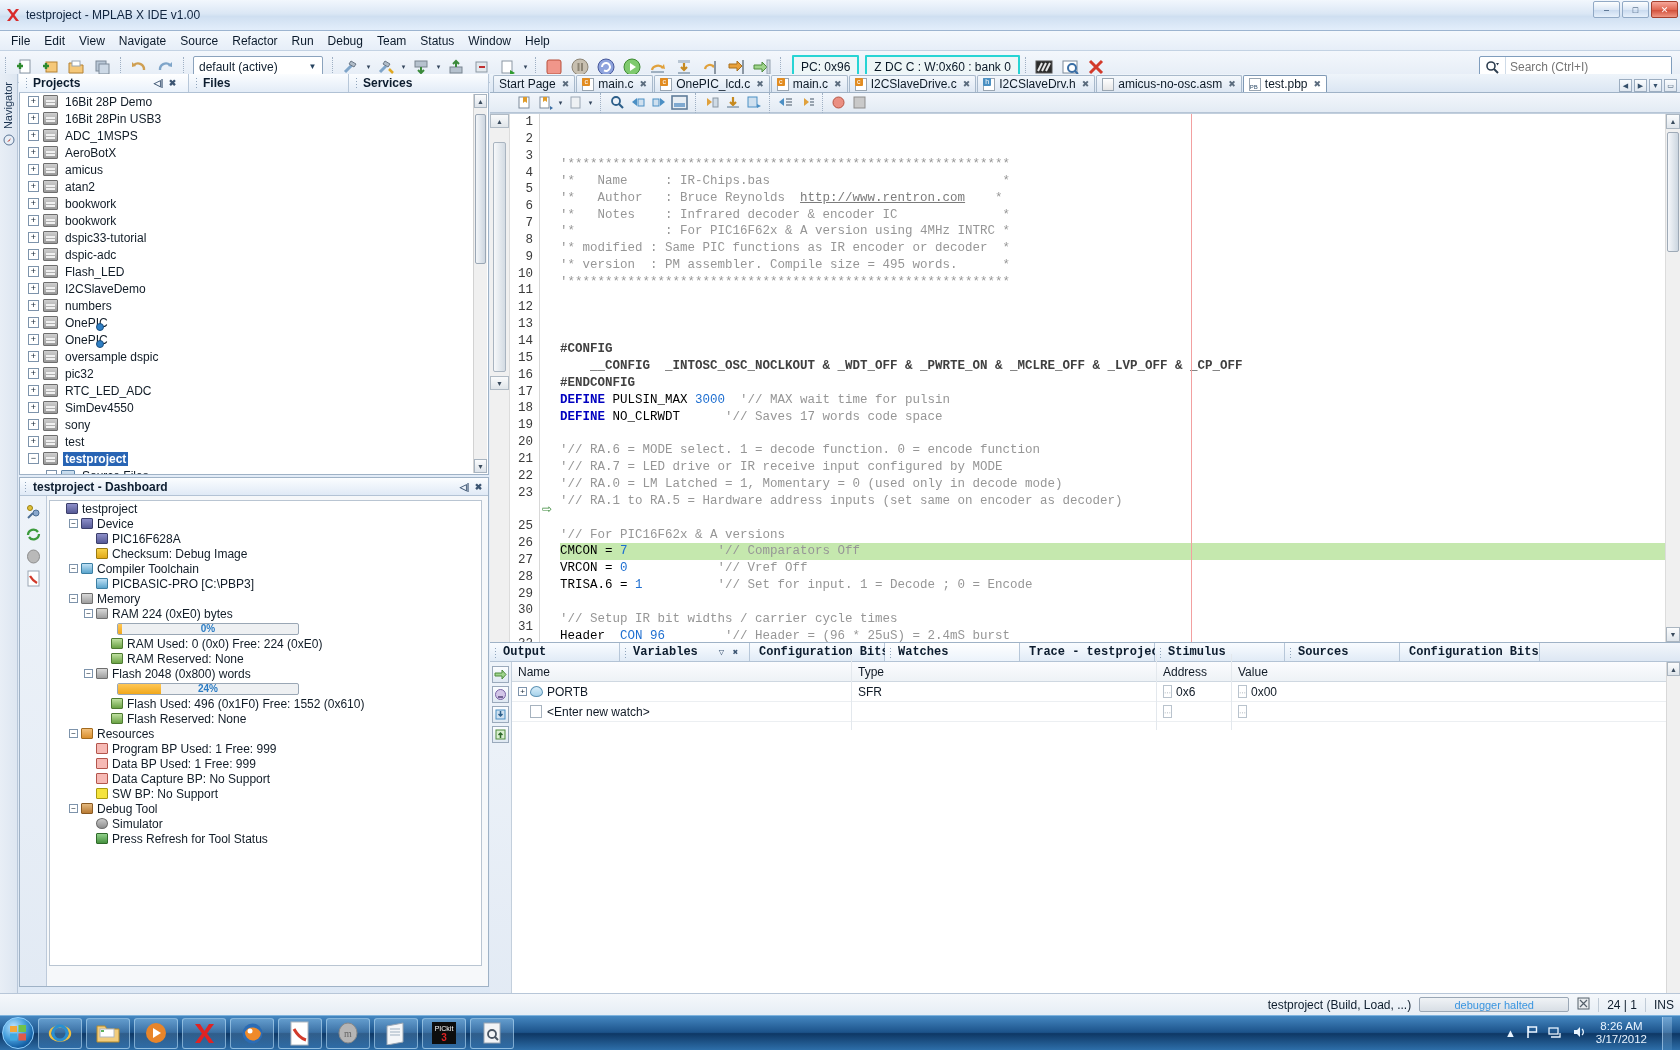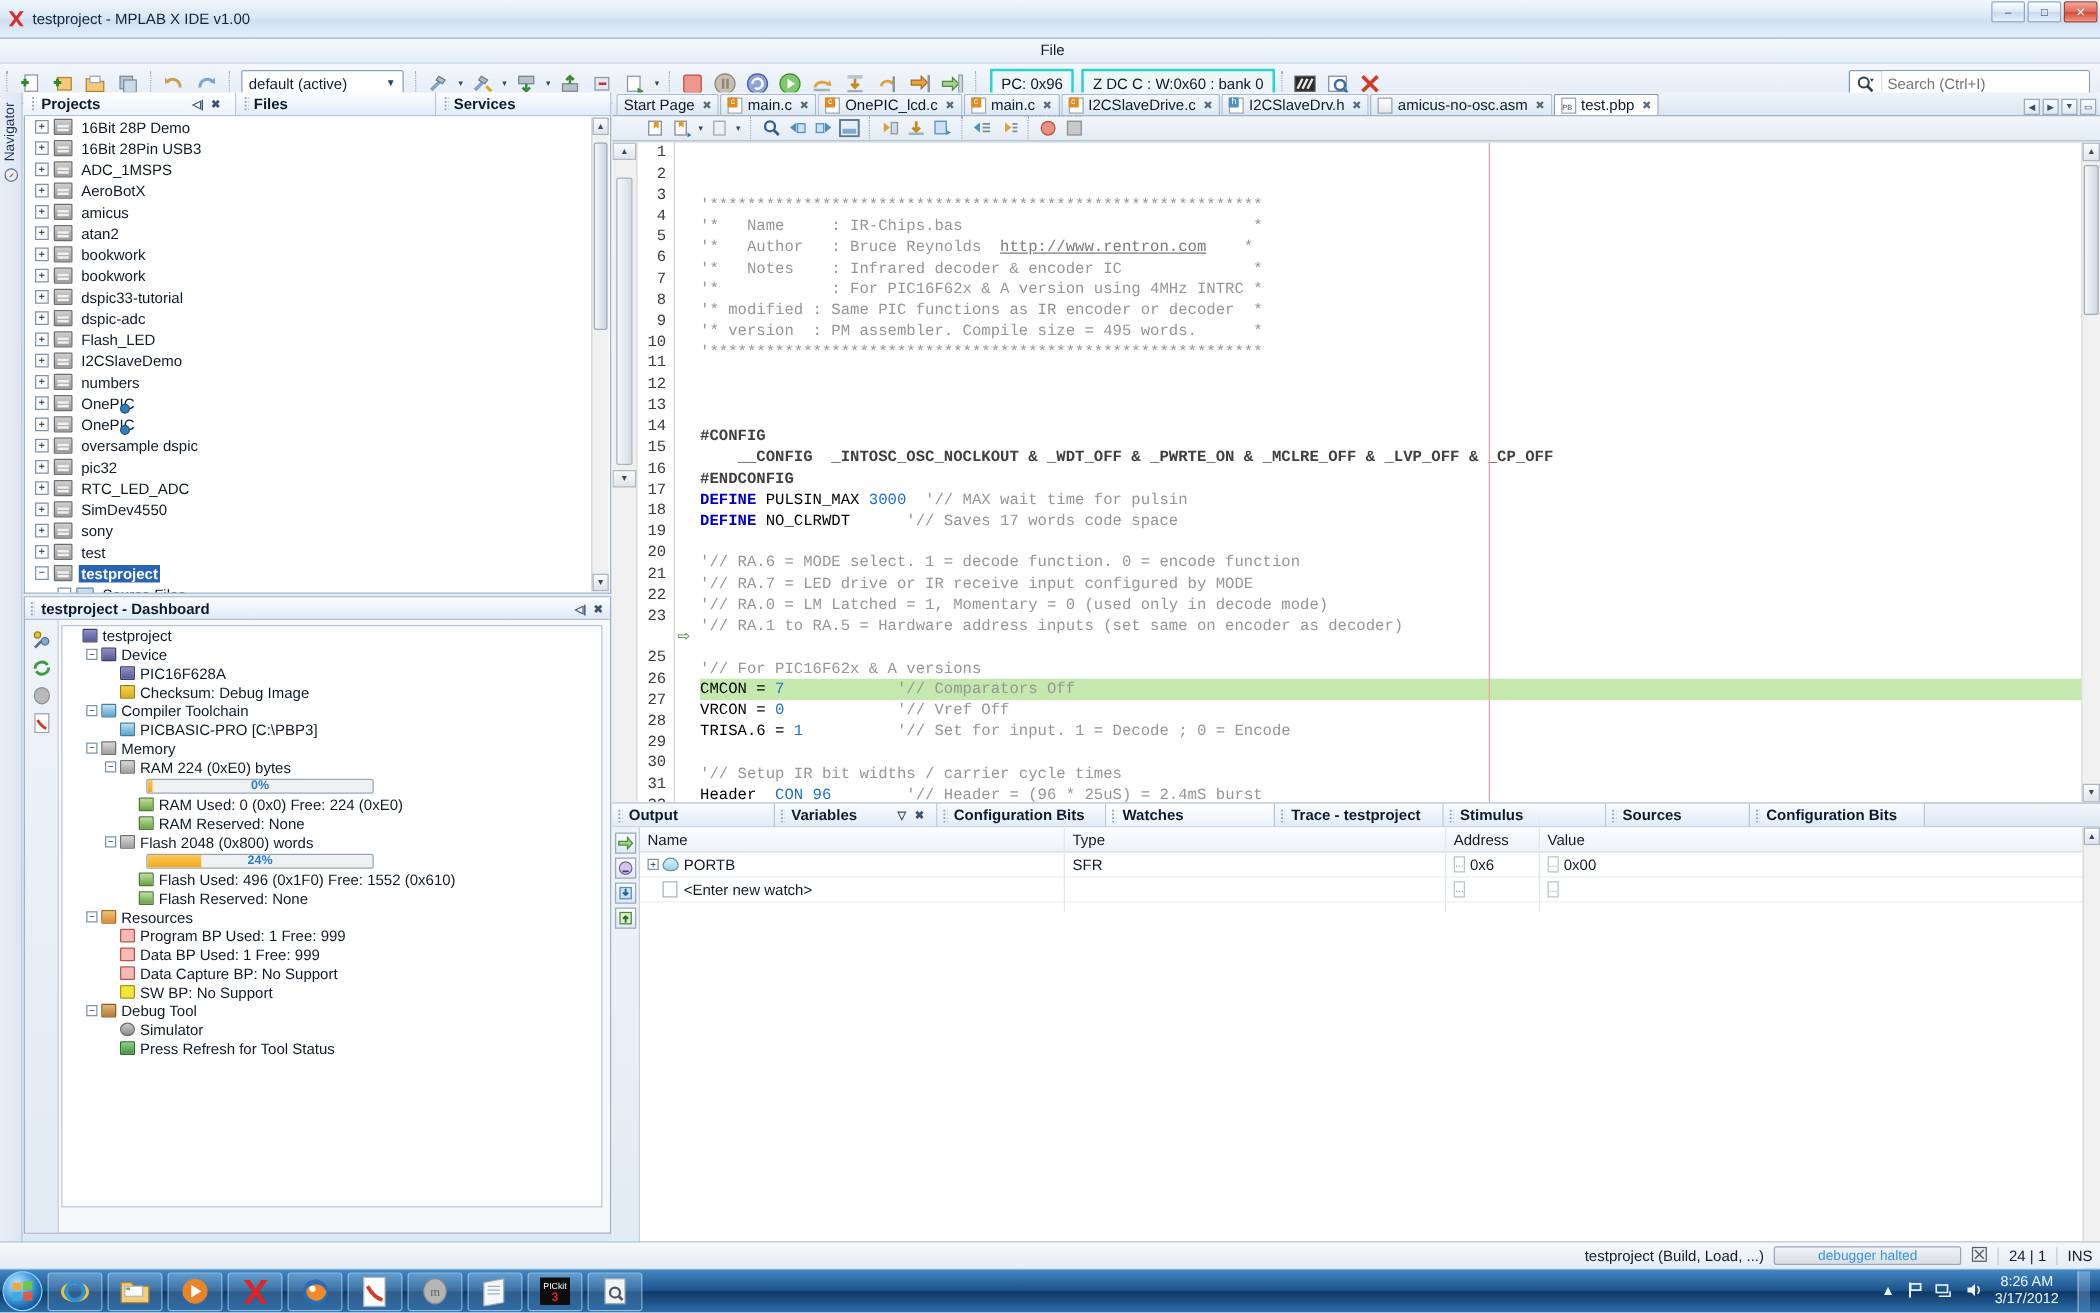--- a/index.html
+++ b/index.html
@@ -38,21 +38,21 @@
     display: flex; align-items: center; justify-content: center;
     font-size: 9px; color: #1b3a5c;
   }
   .winbtn.close { background: linear-gradient(180deg,#f6a79a 0%,#e06a55 50%,#cf4a35 51%,#f09784 100%); border-color:#a4402e; color:#fff; }
 
   
   .menubar {
     height: 20px;
     background: linear-gradient(180deg,#f4f8fd,#e6eef8);
     border-bottom: 1px solid #c3d2e3;
-    display: flex; align-items: center; padding-left: 4px; flex-direction: column;
+    display: flex; align-items: center; padding-left: 4px;
   }
   .menu-item { padding: 2px 7px; font-size: 12px; color: #0b1a2b; cursor: default; }
 
   
   .toolbar {
     height: 32px;
     background: linear-gradient(180deg,#f3f7fc,#e3ebf5);
     border-bottom: 1px solid #b9c8da;
     display: flex; align-items: center; padding: 0 0;
     position: relative;
@@ -294,21 +294,21 @@
     background:linear-gradient(180deg,#fbfcfd,#dfe5eb); border:1px solid #aab5c0;
     display:flex;align-items:center;justify-content:center;font-size:7px;color:#3a4b5d;}
   .ed-vscroll .u{top:0;} .ed-vscroll .d{bottom:0;}
 
   
   .bottom-dock {
     position:absolute; top:568px; left:0; right:0; bottom:0;
     background:#f4f6f8; border-top:1px solid #9fb2c6;
   }
   .dock-tabs { height:19px; display:flex; background:linear-gradient(180deg,#f2f6fb,#dde7f3);
-               border-bottom:1px solid #b3c3d5; }
+               border-bottom:1px solid #b3c3d5;font-family:Liberation Mono, monospace; }
   .dtab {
     display:flex; align-items:center; font-size:12px; font-weight:bold; color:#0c1c2e;
     padding:0 8px 0 4px; border-right:1px solid #b7c7d9; white-space:nowrap;
     background: linear-gradient(180deg,#f9fcff,#e1ebf6); min-width:60px;
   }
   .dtab.active { background:linear-gradient(180deg,#ffffff,#ecf3fb);align-items:center; }
   .dtab .grip { width:4px;height:11px;margin-right:5px;
     background-image: radial-gradient(circle,#8fa4bb 1px, transparent 1px); background-size:3px 3px;}
   .dtab .acts { margin-left:auto; display:flex; gap:3px; padding-left:8px; }
 
@@ -398,21 +398,21 @@
   <div class="menubar">
     <div class="menu-item">File</div>
     <div class="menu-item">Edit</div>
     <div class="menu-item">View</div>
     <div class="menu-item">Navigate</div>
     <div class="menu-item">Source</div>
     <div class="menu-item">Refactor</div>
     <div class="menu-item">Run</div>
     <div class="menu-item">Debug</div>
     <div class="menu-item">Team</div>
-    <div class="menu-item">Trace</div>
+    <div class="menu-item">Status</div>
     <div class="menu-item">Window</div>
     <div class="menu-item">Help</div>
   </div>
 
   <div class="toolbar">
     <div class="tb-sep"></div>
     <div class="tbtn">
       <svg width="18" height="18" viewBox="0 0 18 18">
           <rect x="5" y="2" width="10" height="13" fill="#fff" stroke="#8a96a3"></rect>
           <path d="M2 8 h6 M5 5 v6" stroke="#2d8a2d" stroke-width="2.4"></path>

